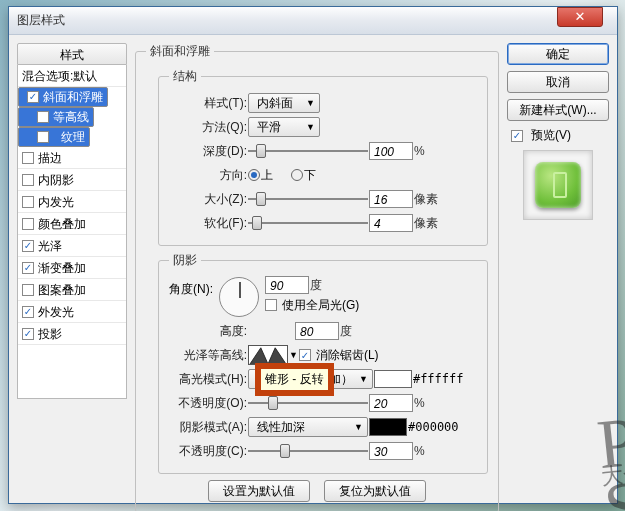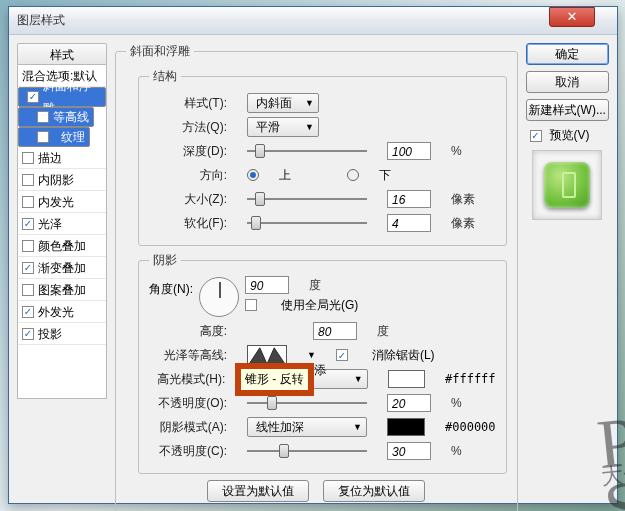--- a/index.html
+++ b/index.html
@@ -20,21 +20,21 @@
     background: #f0f0f0;
     border: 1px solid #3a6a9a;
     box-shadow: 0 4px 12px rgba(0,0,0,0.3);
   }
   .titlebar {
     height: 28px;
     background: linear-gradient(#fdfdfe, #e6eaf0 50%, #d8dfe8);
     border-bottom: 1px solid #bcc7d5;
     display: flex;
     align-items: center;
-    padding: 0 16px 0 8px;
+    padding: 0 8px 0 8px;
   }
   .titlebar .title { flex: 1; color: #333; }
   .close-btn {
     width: 46px; height: 20px;
     background: linear-gradient(#e67469, #c83a2a);
     border: 1px solid #8a2a1f;
     border-radius: 0 0 3px 3px;
     margin-right: 6px;
     margin-top: -8px;
     color: #fff;
@@ -85,21 +85,21 @@
     border-radius: 3px;
     margin: 0 0 6px 0;
     padding: 6px 10px 10px 10px;
   }
   legend { padding: 0 4px; color: #333; }
   fieldset.nest { margin: 2px 0 6px 12px; }
   .row {
     display: flex;
     align-items: center;
     height: 24px;
-    gap: 20px;
+    gap: 1px;
   }
   .row .lbl { width: 78px; text-align: right; color: #222; }
   .sel {
     height: 20px; border: 1px solid #8a8a8a;
     background: linear-gradient(#fafafa,#e4e4e4);
     display: inline-flex; align-items: center;
     padding: 0 4px 0 8px;
     min-width: 72px;
     justify-content: space-between;
     border-radius: 2px;
@@ -213,26 +213,26 @@
           </div>
         <div class="style-item">
             <span class="cb"></span>
             <span>内阴影</span>
           </div>
         <div class="style-item">
             <span class="cb"></span>
             <span>内发光</span>
           </div>
         <div class="style-item">
+            <span class="cb"></span>
+            <span>颜色叠加</span>
+          </div>
+        <div class="style-item">
             <span class="cb checked"></span>
             <span>光泽</span>
-          </div>
-        <div class="style-item">
-            <span class="cb"></span>
-            <span>颜色叠加</span>
           </div>
         <div class="style-item">
             <span class="cb checked"></span>
             <span>渐变叠加</span>
           </div>
         <div class="style-item">
             <span class="cb"></span>
             <span>图案叠加</span>
           </div>
         <div class="style-item">

